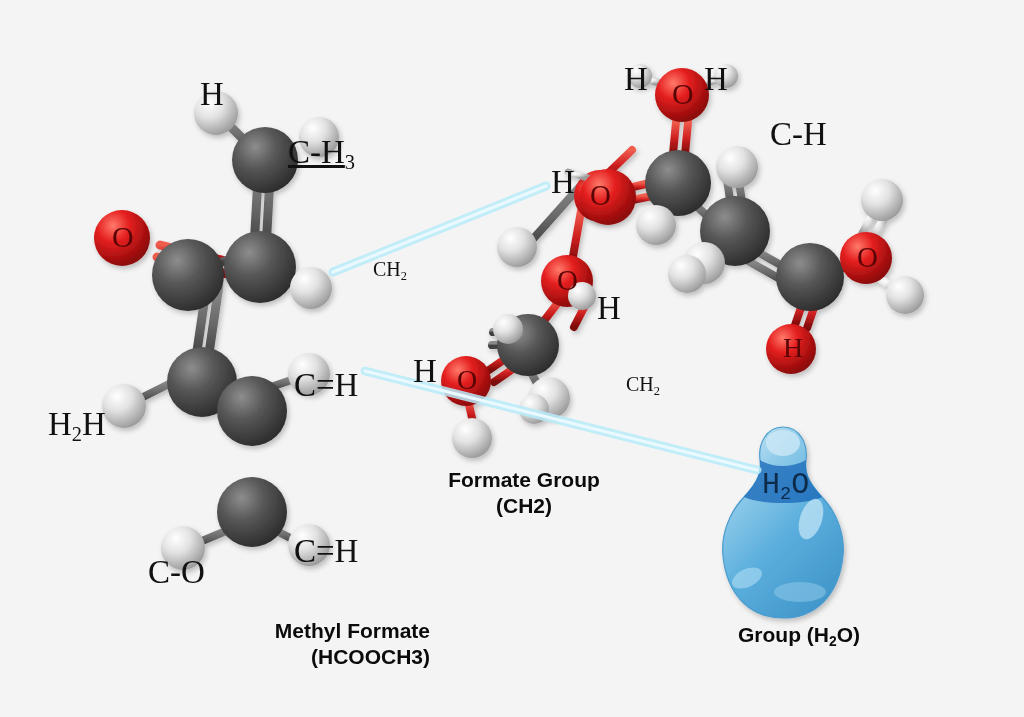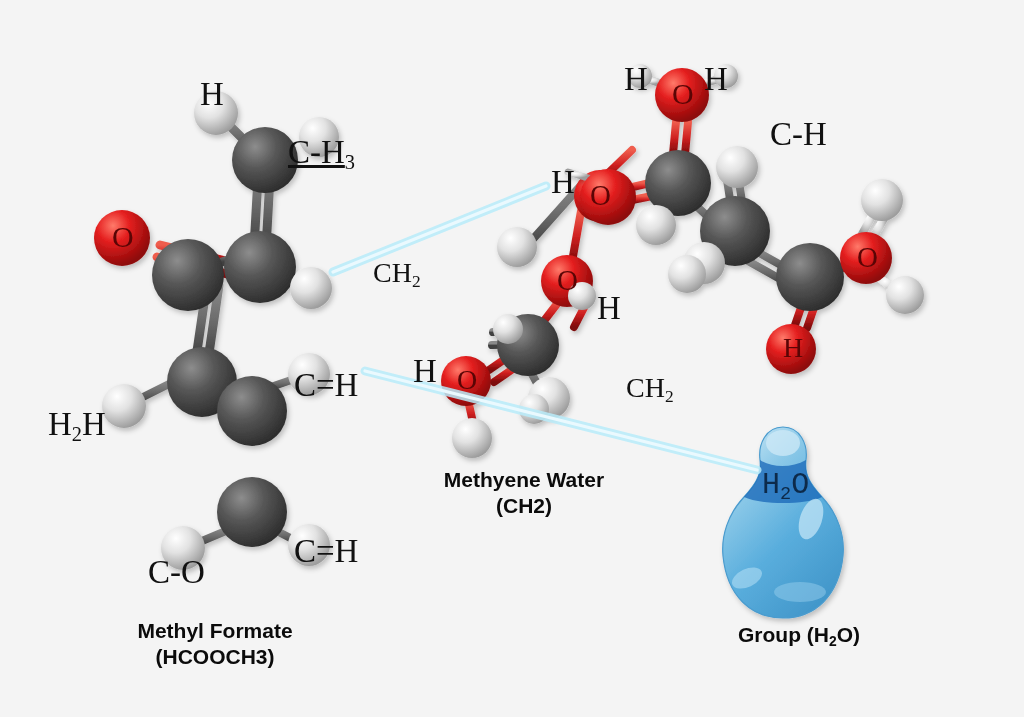--- a/index.html
+++ b/index.html
@@ -7,21 +7,21 @@
     width:1024px;height:717px;
     background:#f4f4f4;
     font-family:"Liberation Serif", serif;
     overflow:hidden;
     position:relative;
   }
   #stage{position:absolute;left:0;top:0;width:1024px;height:717px;}
   svg.layer{position:absolute;left:0;top:0;width:1024px;height:717px;}
   .lbl{position:absolute;color:#111;font-family:"Liberation Serif",serif;white-space:nowrap;line-height:1;}
   .lbl.serif32{font-size:33px;}
-  .lbl.serif30{font-size:28px;}
+  .lbl.serif30{font-size:20px;}
   .lbl sub{font-size:0.62em;vertical-align:-0.30em;}
   .caption{position:absolute;font-family:"Liberation Sans",sans-serif;font-weight:bold;color:#0b0b0b;
            font-size:21px;line-height:1.22;text-align:center;white-space:nowrap;}
   .caption .l2{display:block;}
   .atomlabel{font-family:"Liberation Serif",serif;font-weight:400;}
 </style>
 </head>
 <body>
 
 <div id="stage">
@@ -260,27 +260,27 @@
   <div class="lbl serif32" style="left:624px;top:63px;">
     <span>H</span>
   </div>
   <div class="lbl serif32" style="left:704px;top:63px;">
     <span>H</span>
   </div>
   <div class="lbl serif32" style="left:770px;top:118px;">
     <span>C-H</span>
   </div>
 
-  <div class="caption" style="left:0;top:618px;width:430px;">
+  <div class="caption" style="left:0;top:618px;width:430px;text-align:right;">
     <span>Methyl Formate</span>
     <span class="l2">(HCOOCH3)</span>
   </div>
 
   <div class="caption" style="left:404px;top:467px;width:240px;">
-    <span>Methyene Water</span>
+    <span>Formate Group</span>
     <span class="l2">(CH2)</span>
   </div>
 
   <div class="caption" style="left:679px;top:622px;width:240px;">
     <span>Group (H</span><sub style="font-size:0.66em;vertical-align:-0.28em;">2</sub><span>O)</span>
   </div>
 
 </div>
 
 </body></html>

